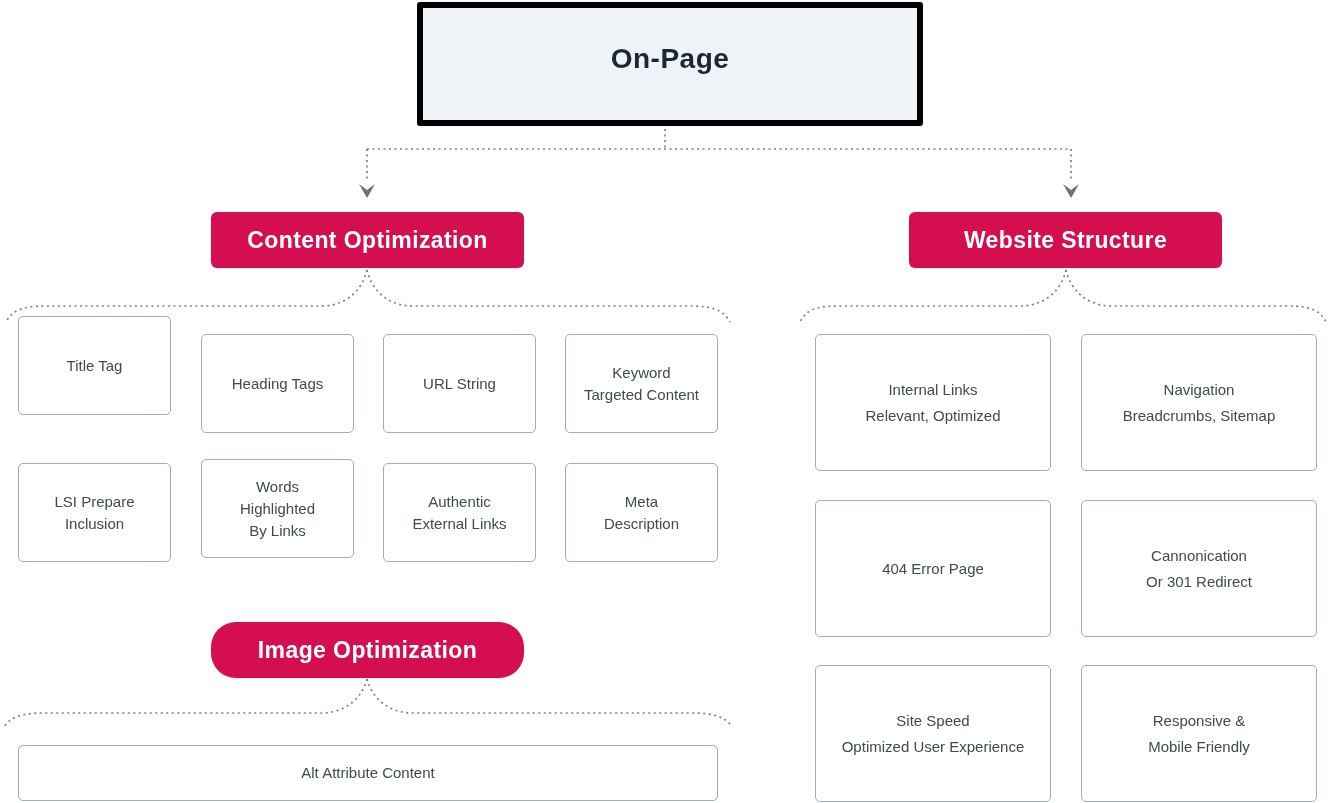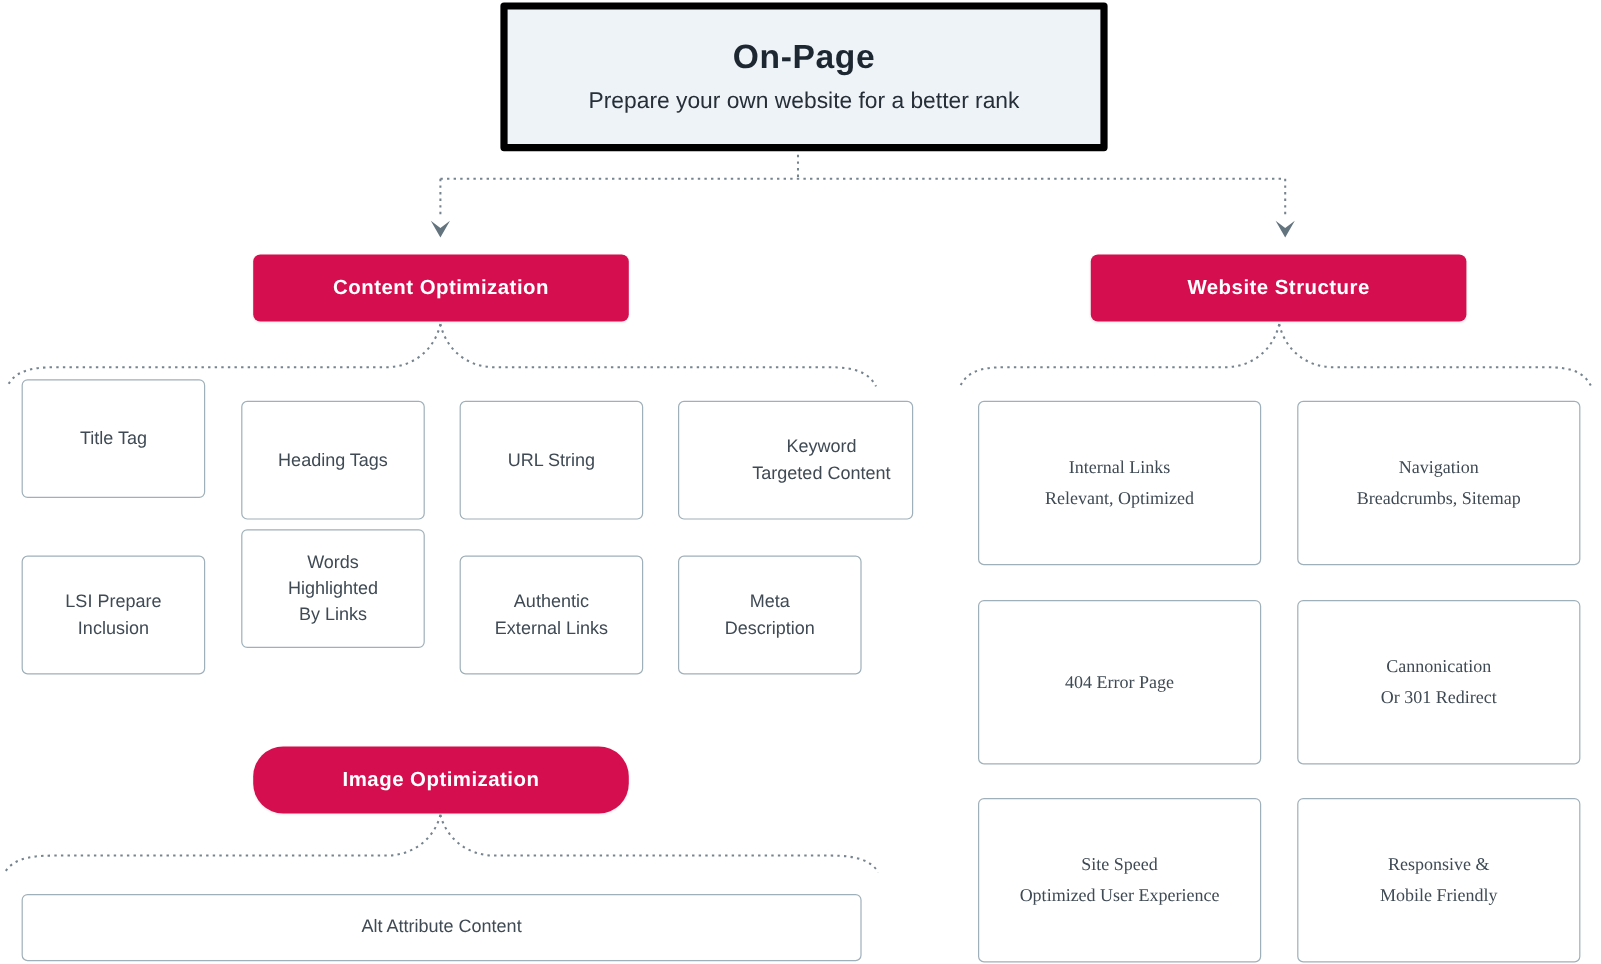--- a/index.html
+++ b/index.html
@@ -12,36 +12,36 @@
   .root-box{
     position:absolute;left:417px;top:2px;width:494px;height:112px;
     background:#eef3f7;border:6px solid #000000;border-radius:3px;
     display:flex;flex-direction:column;align-items:center;justify-content:center;
     text-align:center;
   }
   .root-title{font-size:28px;font-weight:bold;color:#1d2731;letter-spacing:0.5px;margin-bottom:10px;}
   .root-subtitle{font-size:19px;color:#262f38;}
   .branch-btn{
     position:absolute;width:313px;height:56px;border-radius:6px;
-    background:#d50f4f;color:#ffffff;font-size:17px;font-weight:bold;
+    background:#d50f4f;color:#ffffff;font-size:23px;font-weight:bold;
     display:flex;align-items:center;justify-content:center;letter-spacing:0.4px;
     box-shadow:0 1px 2px rgba(0,0,0,0.08);
   }
   .btn-content{left:211px;top:212px;}
   .btn-website{left:909px;top:212px;}
   .btn-image{left:211px;top:622px;border-radius:25px;}
   .node{
     position:absolute;background:#ffffff;
     border:1px solid #9fb0ba;border-radius:5px;
     display:flex;flex-direction:column;align-items:center;justify-content:center;
     text-align:center;color:#3f4a54;font-size:15px;
   }
   .lnode{width:151px;height:97px;}
   .lnode .line{line-height:22px;}
-  .rnode{width:234px;height:135px;font-family:Liberation Serif, serif;}
+  .rnode{width:234px;height:135px;}
   .rnode .line{line-height:26px;}
   .altnode{left:18px;top:745px;width:698px;height:54px;}
   .altnode .line{line-height:22px;}
 </style>
 </head>
 <body>
 
 <svg class="connector-layer" width="1334" height="803" viewBox="0 0 1334 803" xmlns="http://www.w3.org/2000/svg">
   <g fill="none" stroke="#76848f" stroke-width="1.7" stroke-dasharray="2 3.5">
     <path d="M665,118 L665,149"></path>
@@ -56,46 +56,45 @@
     <path d="M367,679 C372,699 390,713 412,713 L692,713 C714,713 726,717 732,727"></path>
   </g>
   <g fill="#64747f" stroke="none">
     <polygon points="359,184 367,198 375,184 367,190"></polygon>
     <polygon points="1063,184 1071,198 1079,184 1071,190"></polygon>
   </g>
 </svg>
 
 <div class="root-box">
   <div class="root-title">On-Page</div>
-  <div class="root-subtitle">Prepare your own website for a better rank</div>
 </div>
 
 <div class="branch-btn btn-content">Content Optimization</div>
 <div class="branch-btn btn-website">Website Structure</div>
 <div class="branch-btn btn-image">Image Optimization</div>
 
 <div class="node lnode" style="left:18px;top:316px;">
   <span class="line">Title Tag</span>
 </div>
 <div class="node lnode" style="left:201px;top:334px;">
   <span class="line">Heading Tags</span>
 </div>
 <div class="node lnode" style="left:383px;top:334px;">
   <span class="line">URL String</span>
 </div>
-<div class="node lnode" style="left:565px;top:334px;padding-left:43px;">
+<div class="node lnode" style="left:565px;top:334px;">
   <span class="line">Keyword</span>
   <span class="line">Targeted Content</span>
 </div>
 
 <div class="node lnode" style="left:18px;top:463px;">
   <span class="line">LSI Prepare</span>
   <span class="line">Inclusion</span>
 </div>
-<div class="node lnode" style="left:201px;top:441px;">
+<div class="node lnode" style="left:201px;top:459px;">
   <span class="line">Words</span>
   <span class="line">Highlighted</span>
   <span class="line">By Links</span>
 </div>
 <div class="node lnode" style="left:383px;top:463px;">
   <span class="line">Authentic</span>
   <span class="line">External Links</span>
 </div>
 <div class="node lnode" style="left:565px;top:463px;">
   <span class="line">Meta</span>

